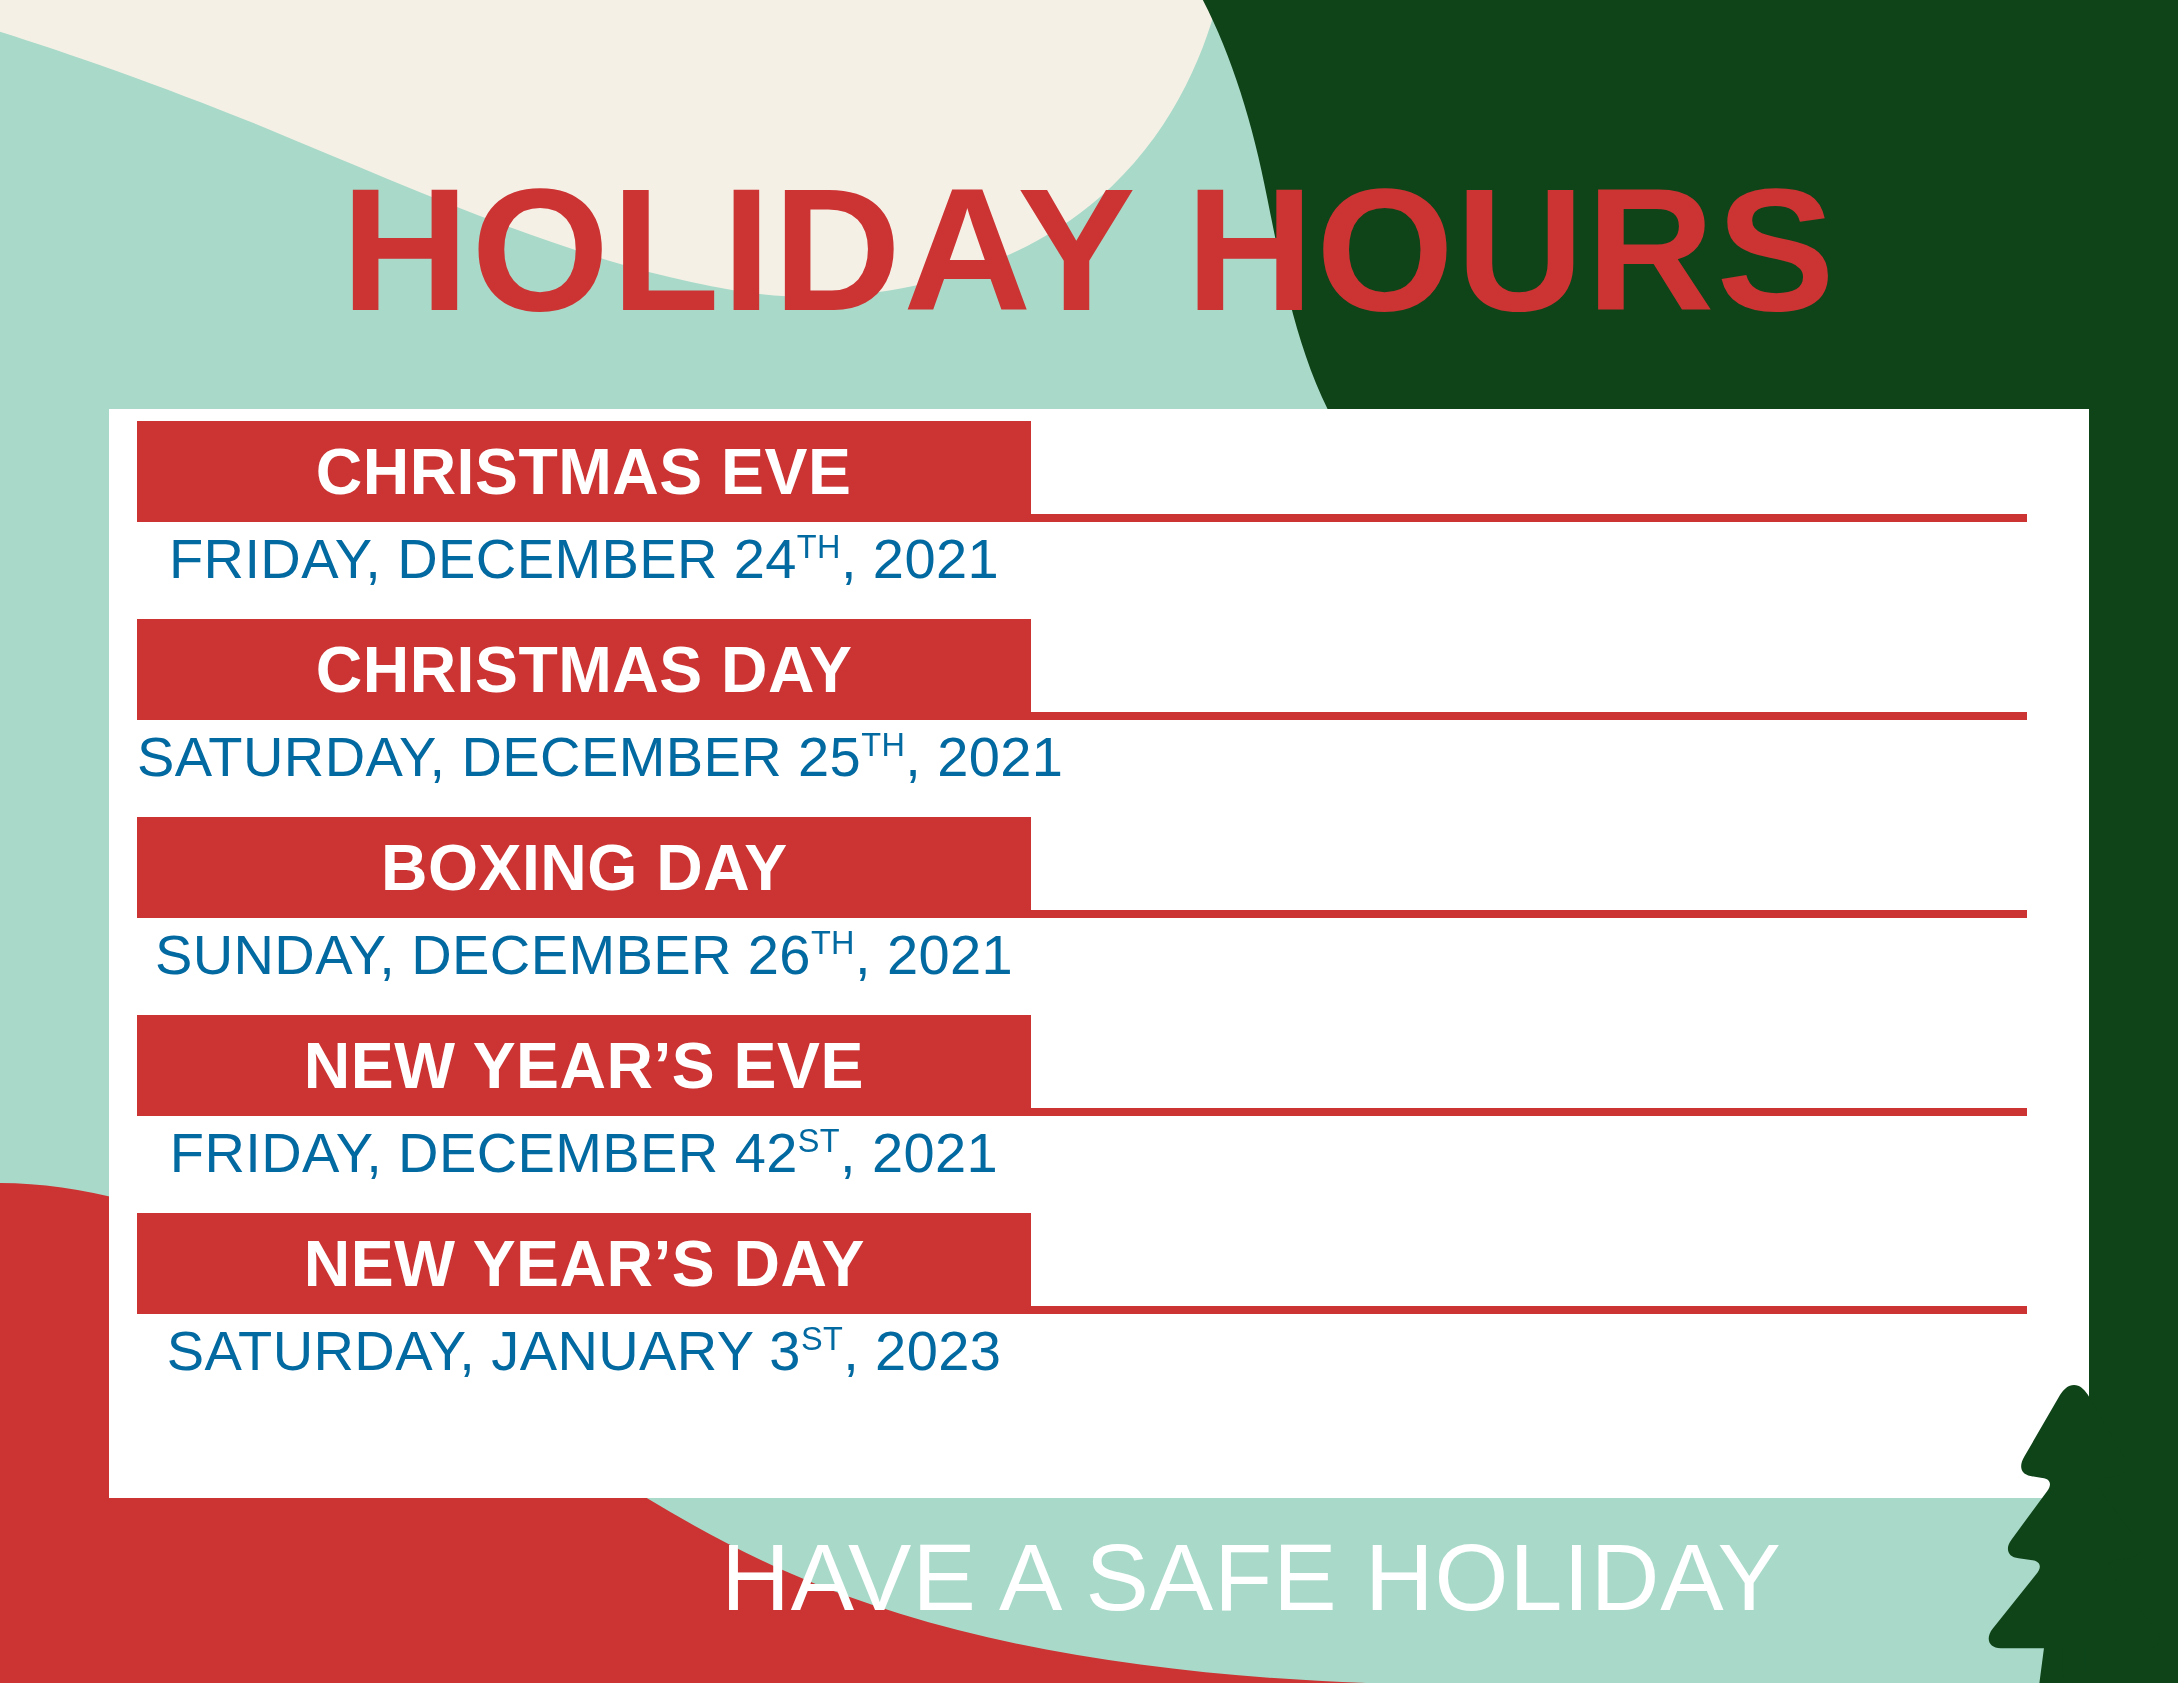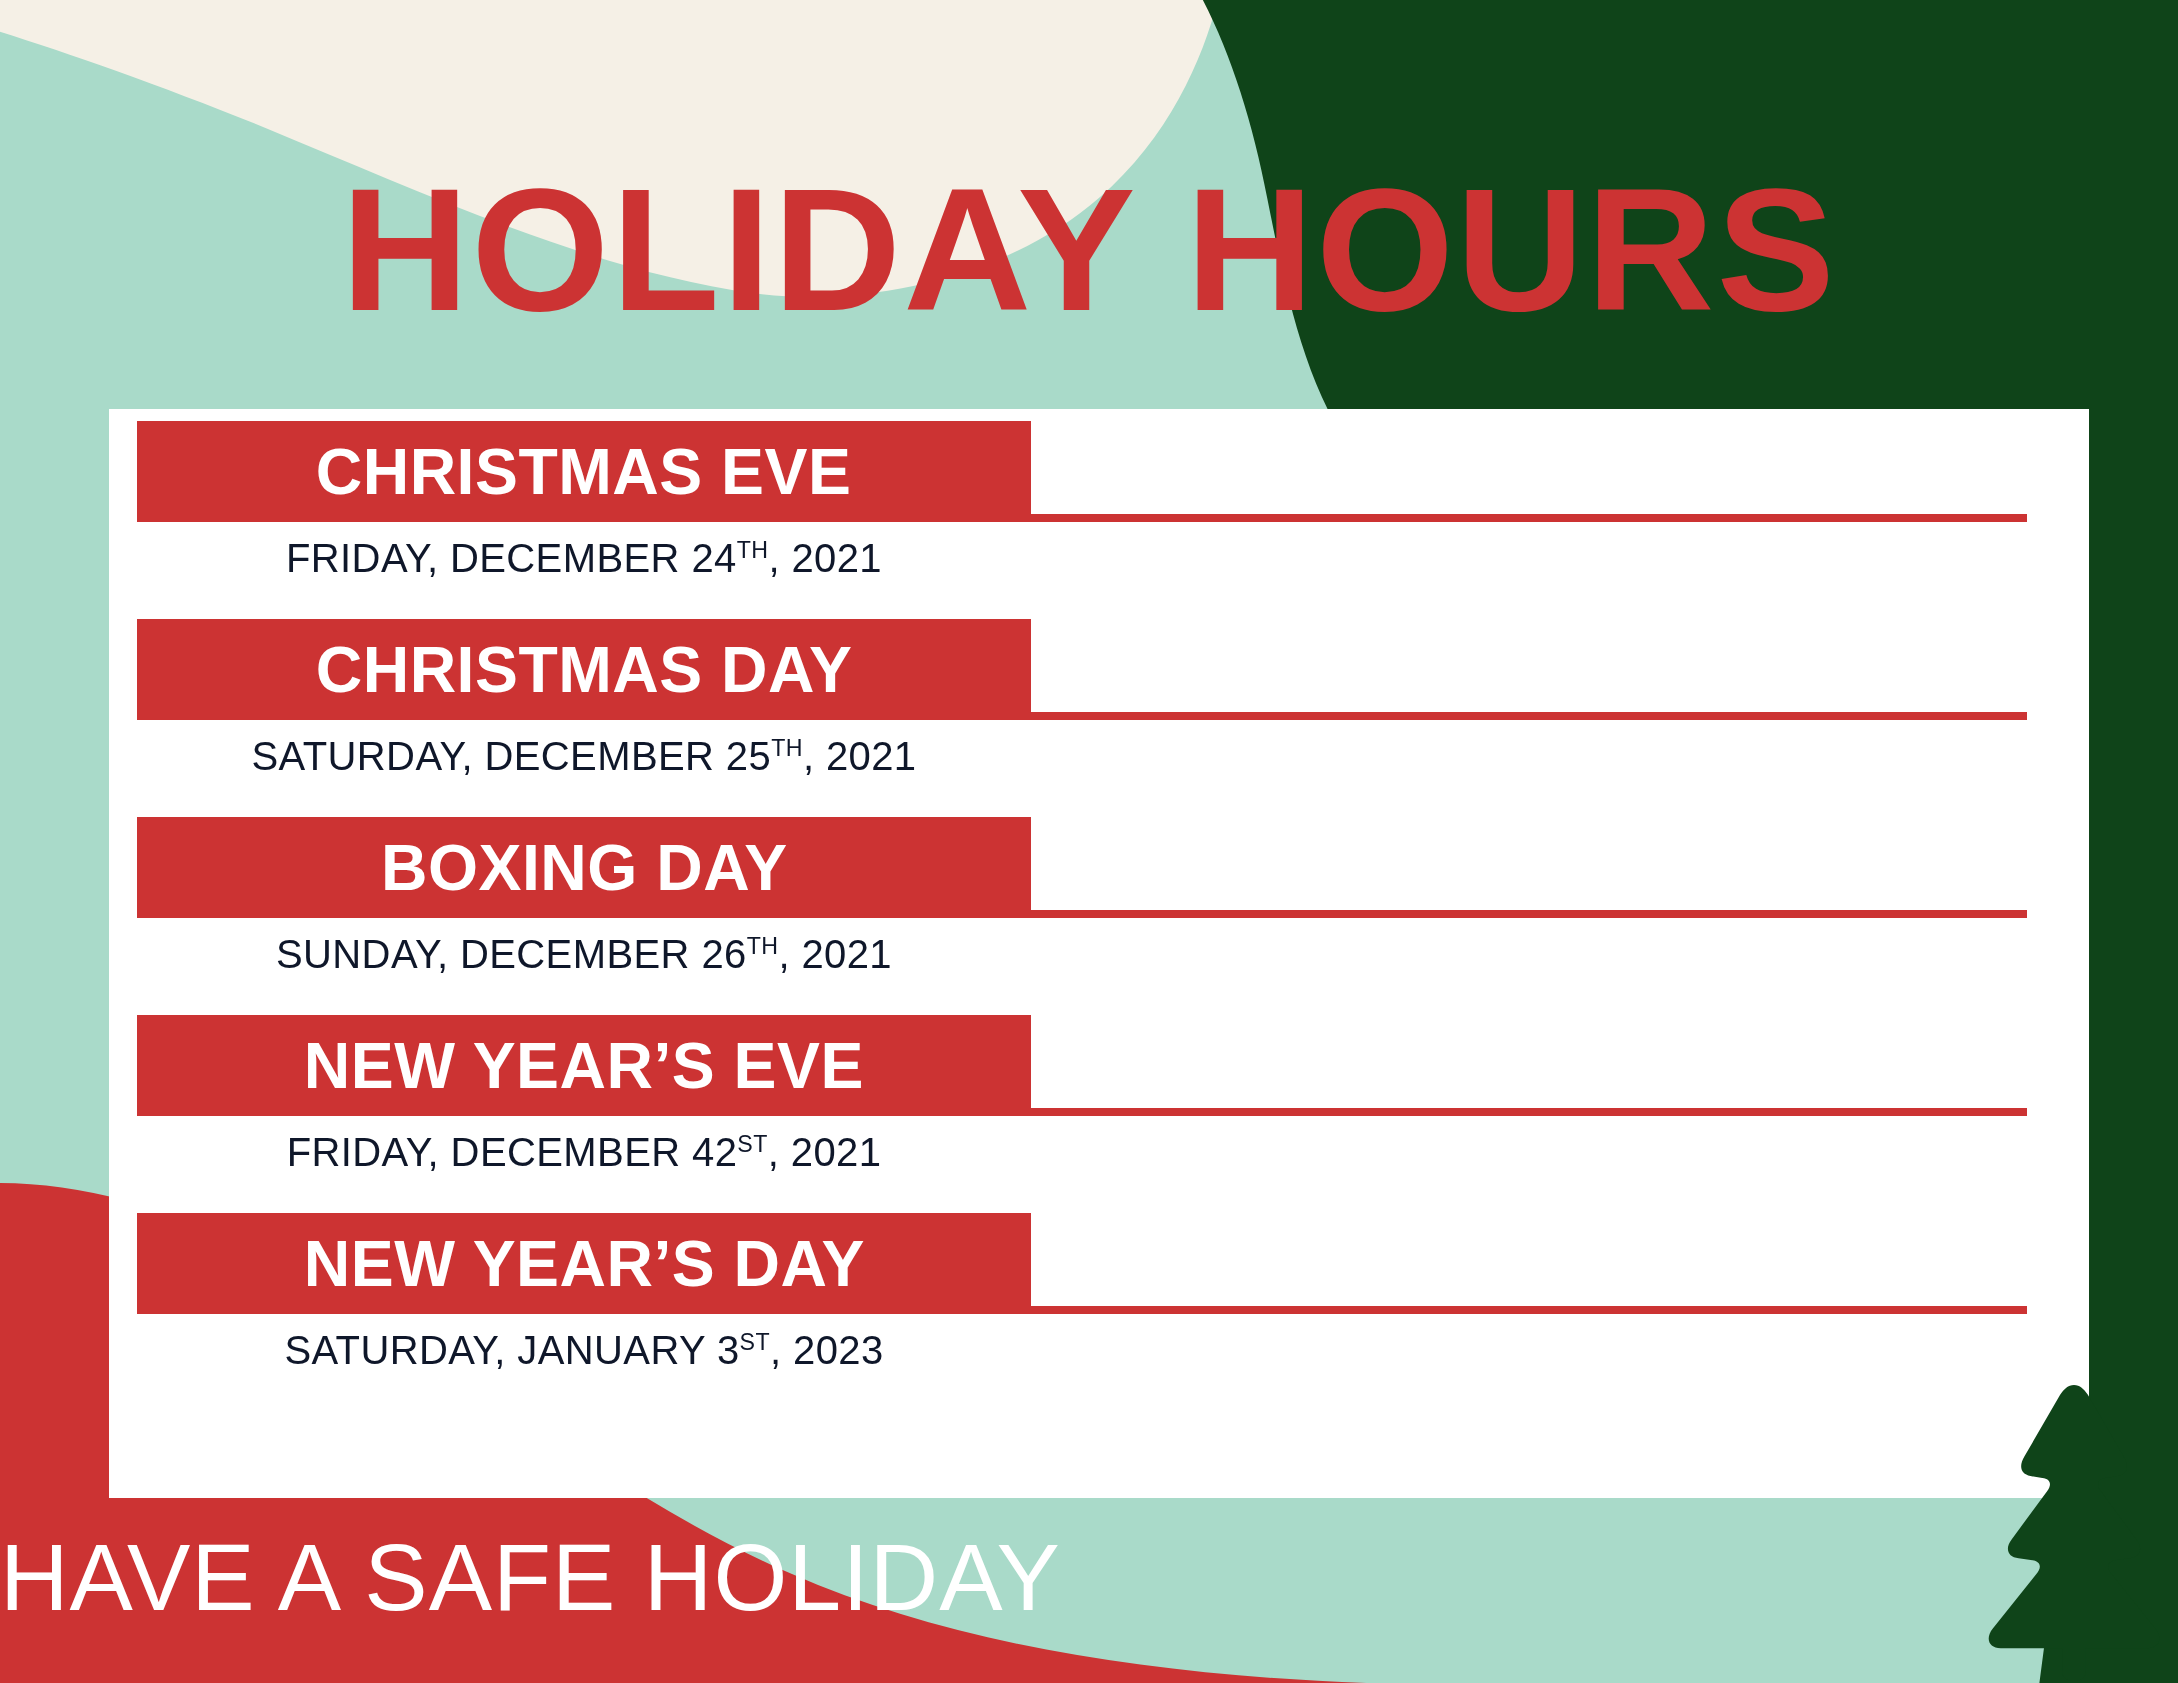--- a/index.html
+++ b/index.html
@@ -105,41 +105,41 @@
     width: 996px;
     height: 8px;
     background: #CC3333;
   }
   .row-sub {
     position: absolute;
     left: 28px;
     top: 121px;
     width: 894px;
     text-align: center;
-    color: #0f172a;
+    color: #0369a1;
     font-family: "Liberation Sans Narrow", "Liberation Sans", sans-serif;
     font-weight: normal;
-    font-size: 40px;
+    font-size: 56px;
     line-height: 57px;
     letter-spacing: 0.4px;
     white-space: nowrap;
   }
   .row-sub sup {
     font-size: 0.58em;
     vertical-align: super;
     line-height: 0;
   }
 
   
   .footer {
     position: absolute;
     left: 0;
     top: 1530px;
     width: 1782px;
-    text-align: left;
+    text-align: right;
     z-index: 8;
     color: #ffffff;
     font-family: "Liberation Sans Narrow", "Liberation Sans", sans-serif;
     font-weight: normal;
     font-size: 95px;
     line-height: 95px;
     letter-spacing: 1px;
     white-space: nowrap;
   }
 

